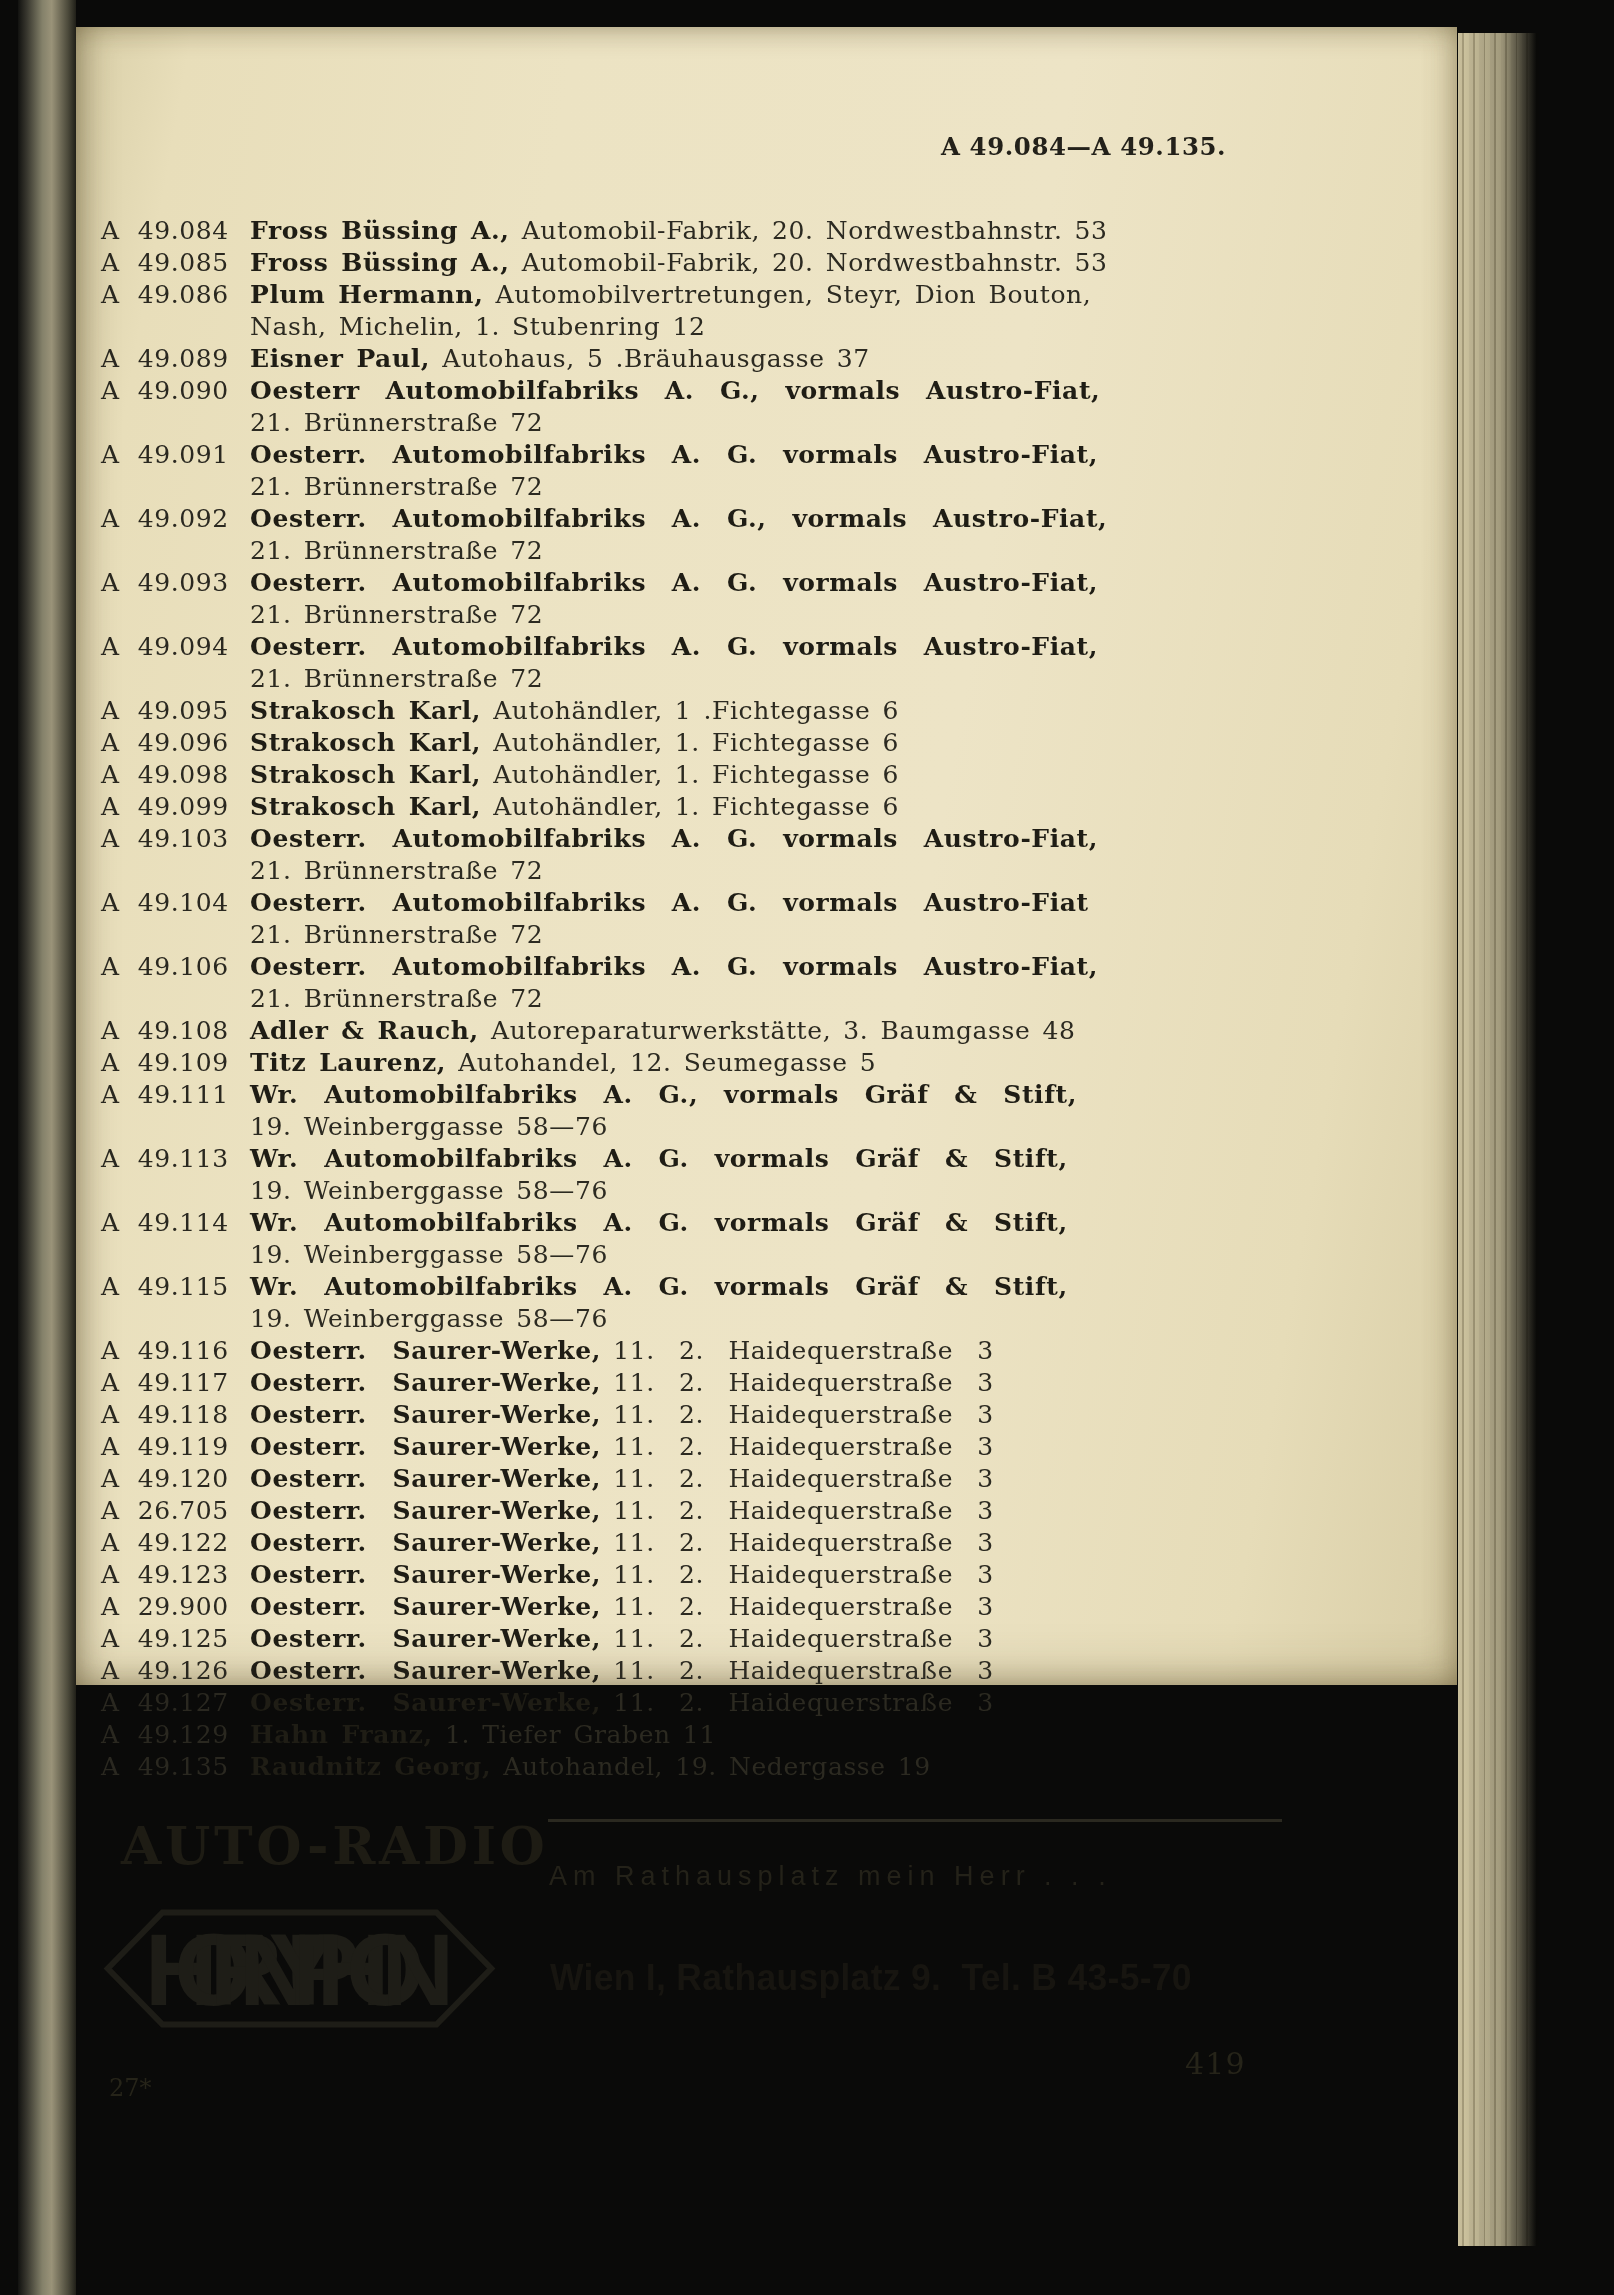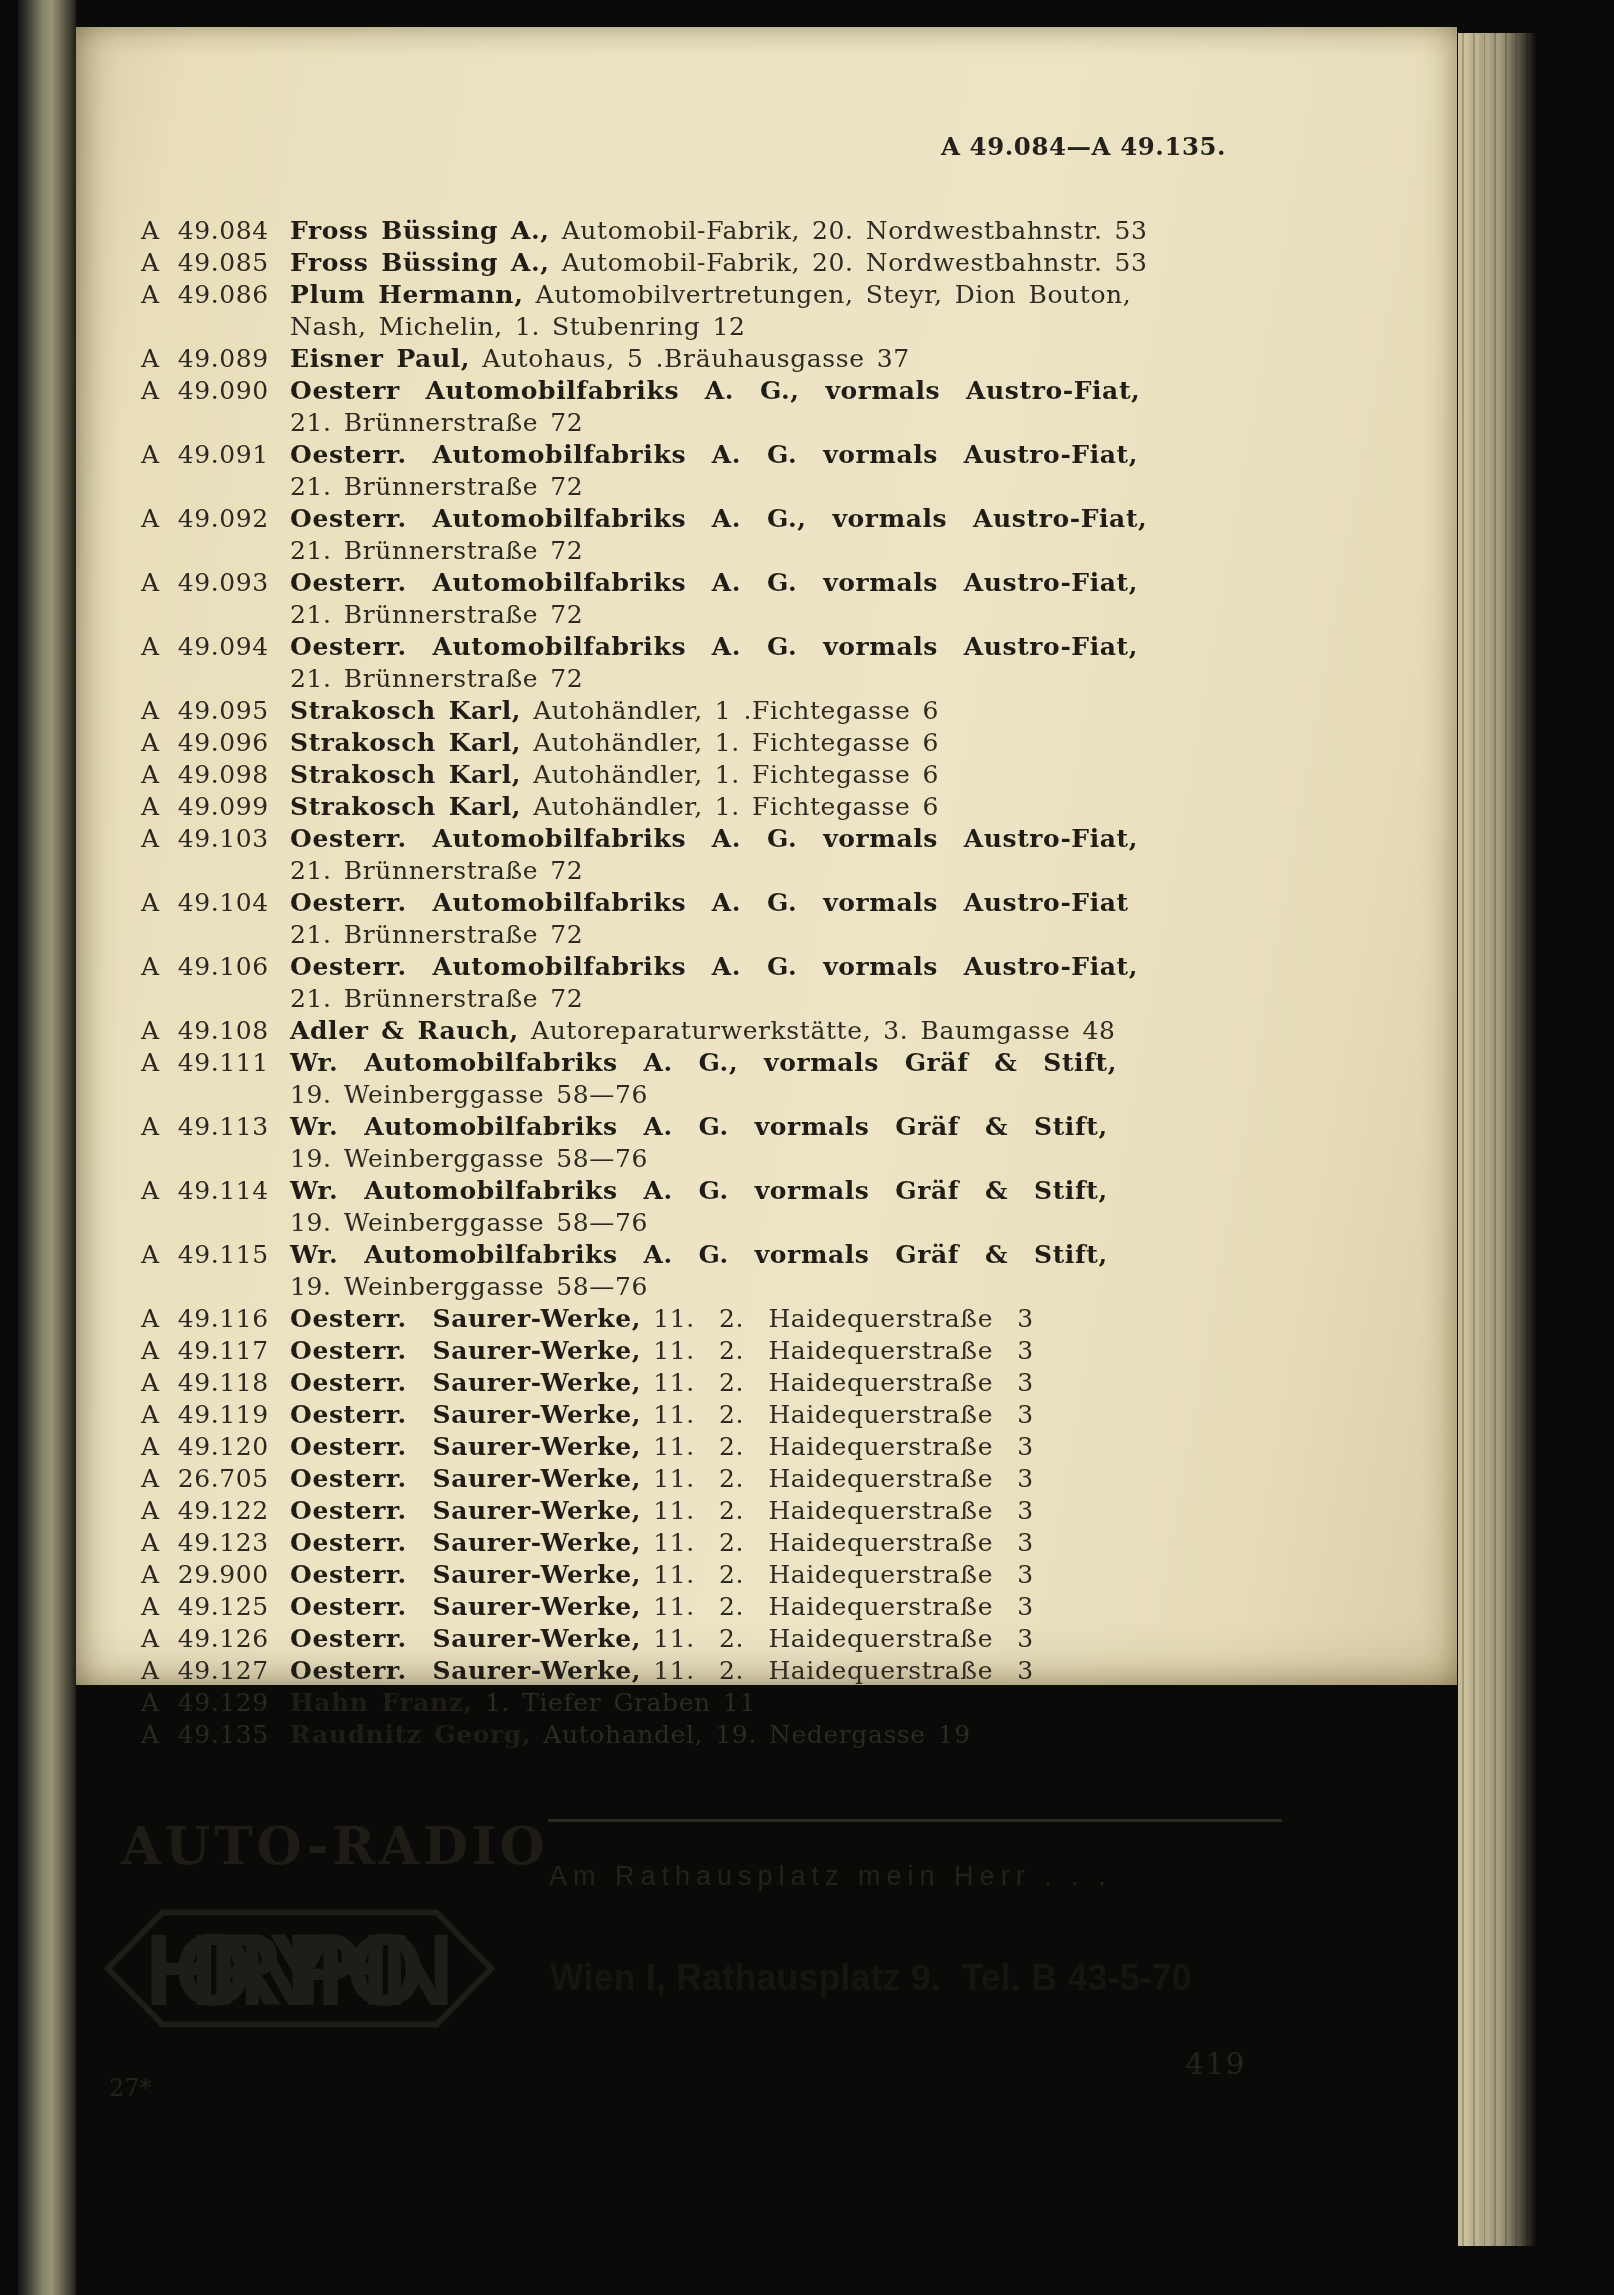--- a/index.html
+++ b/index.html
@@ -31,21 +31,21 @@
     background:
       linear-gradient(90deg,rgba(0,0,0,0) 0%,rgba(10,10,8,.25) 55%,#0a0a08 97%),
       repeating-linear-gradient(90deg,#c9bf9b 0 4.2px,#a89e7c 4.2px 6px,#d2c8a2 6px 10.7px);
   }
   .page-header{
     position:absolute;left:865px;top:105px;
     font-weight:700;font-size:24.4px;letter-spacing:0.6px;color:#23211a;
   }
   .list{
     position:absolute;left:25px;top:188px;width:1185px;
-    font-size:25px;line-height:32px;letter-spacing:0.6px;word-spacing:3.6px;color:#2c2a21;margin-left:40px;
+    font-size:25px;line-height:32px;letter-spacing:0.6px;word-spacing:3.6px;color:#2c2a21;
   }
   .row{display:flex}
   .ref{flex:0 0 149px;word-spacing:9.5px;color:#2a2820}
   .text{flex:1;white-space:pre-wrap}
   .nm{font-weight:700;color:#1f1d15}
   .l2{display:block}
   
   .ad{position:absolute;left:25px;top:1782px;width:1245px;height:274px}
   .ad-brand{
     position:absolute;left:20px;top:6px;
@@ -155,20 +155,24 @@
   <div class="row">
         <span class="ref">A 49.106</span>
         <span class="text"><span class="nm">Oesterr.  Automobilfabriks  A.  G.  vormals  Austro-Fiat,</span><span class="inf"></span><span class="l2">21. Brünnerstraße 72</span></span>
       </div>
 
   <div class="row">
         <span class="ref">A 49.108</span>
         <span class="text"><span class="nm">Adler &amp; Rauch,</span><span class="inf"> Autoreparaturwerkstätte, 3. Baumgasse 48</span></span>
       </div>
 
+  <div class="row">
+        <span class="ref">A 49.109</span>
+        <span class="text"><span class="nm">Titz Laurenz,</span><span class="inf"> Autohandel, 12. Seumegasse 5</span></span>
+      </div>
 
   <div class="row">
         <span class="ref">A 49.111</span>
         <span class="text"><span class="nm">Wr.  Automobilfabriks  A.  G.,  vormals  Gräf  &amp;  Stift,</span><span class="inf"></span><span class="l2">19. Weinberggasse 58—76</span></span>
       </div>
 
   <div class="row">
         <span class="ref">A 49.113</span>
         <span class="text"><span class="nm">Wr.  Automobilfabriks  A.  G.  vormals  Gräf  &amp;  Stift,</span><span class="inf"></span><span class="l2">19. Weinberggasse 58—76</span></span>
       </div>

